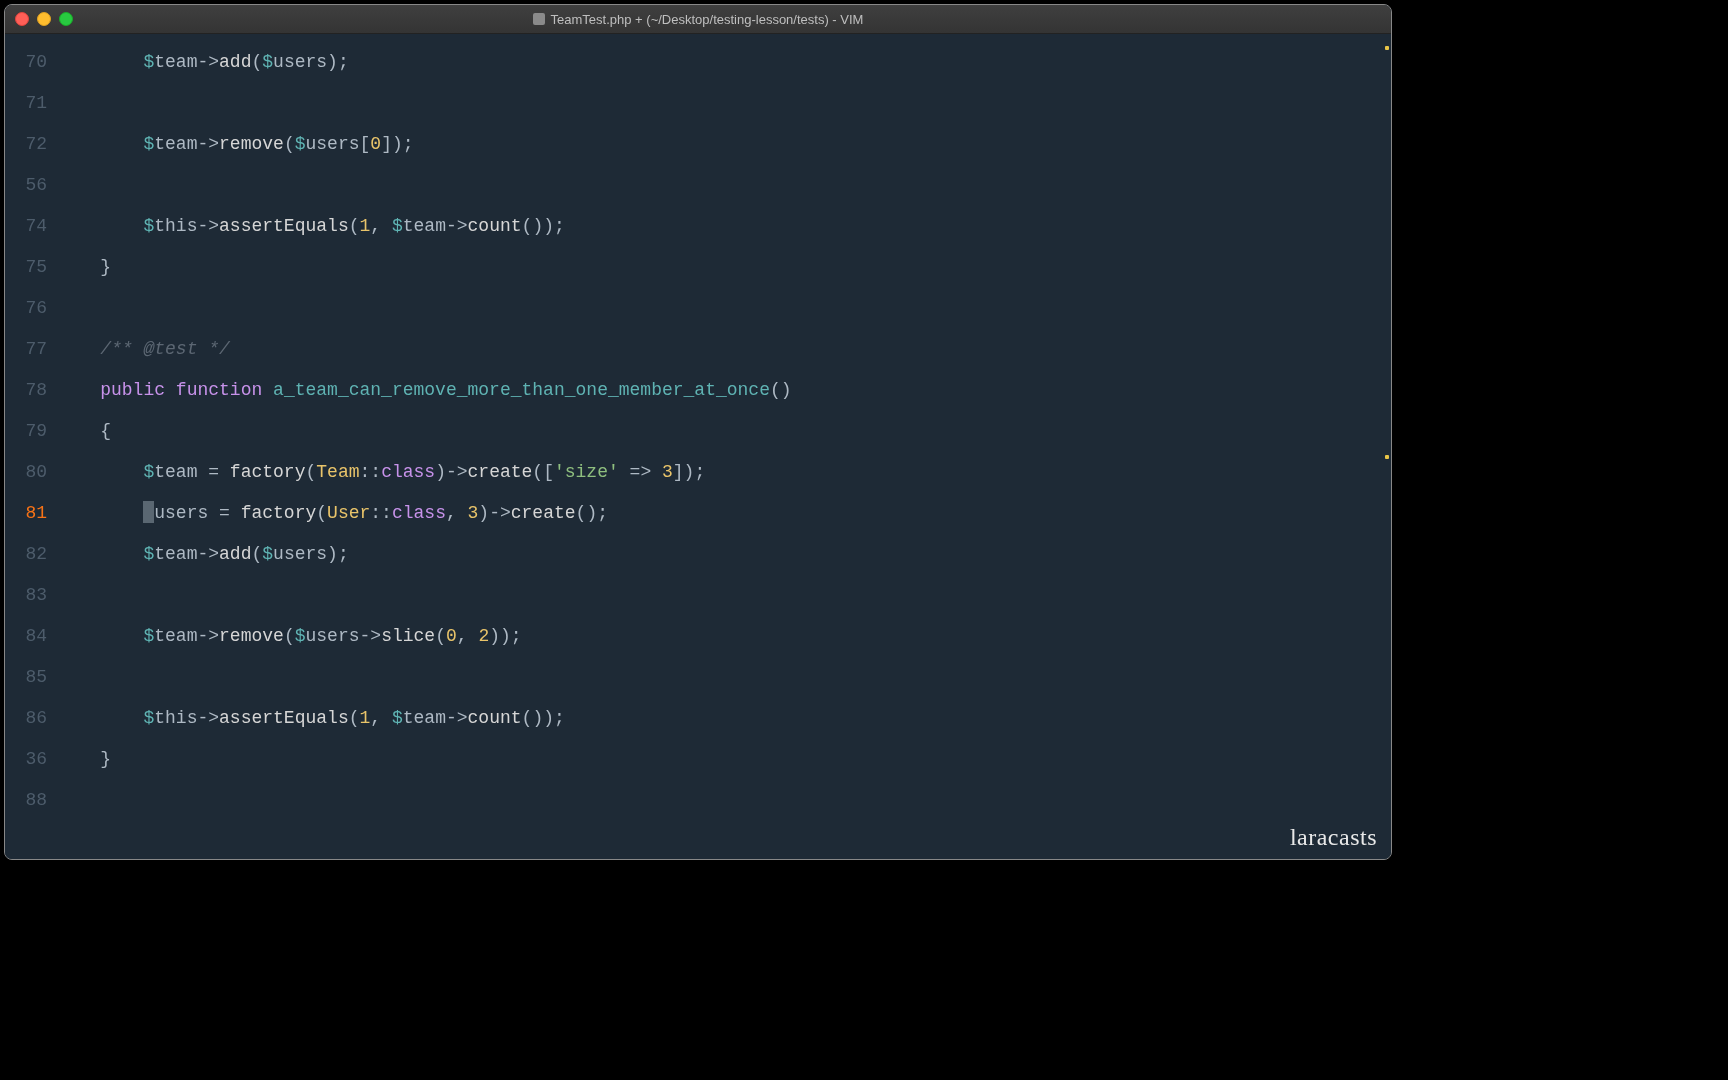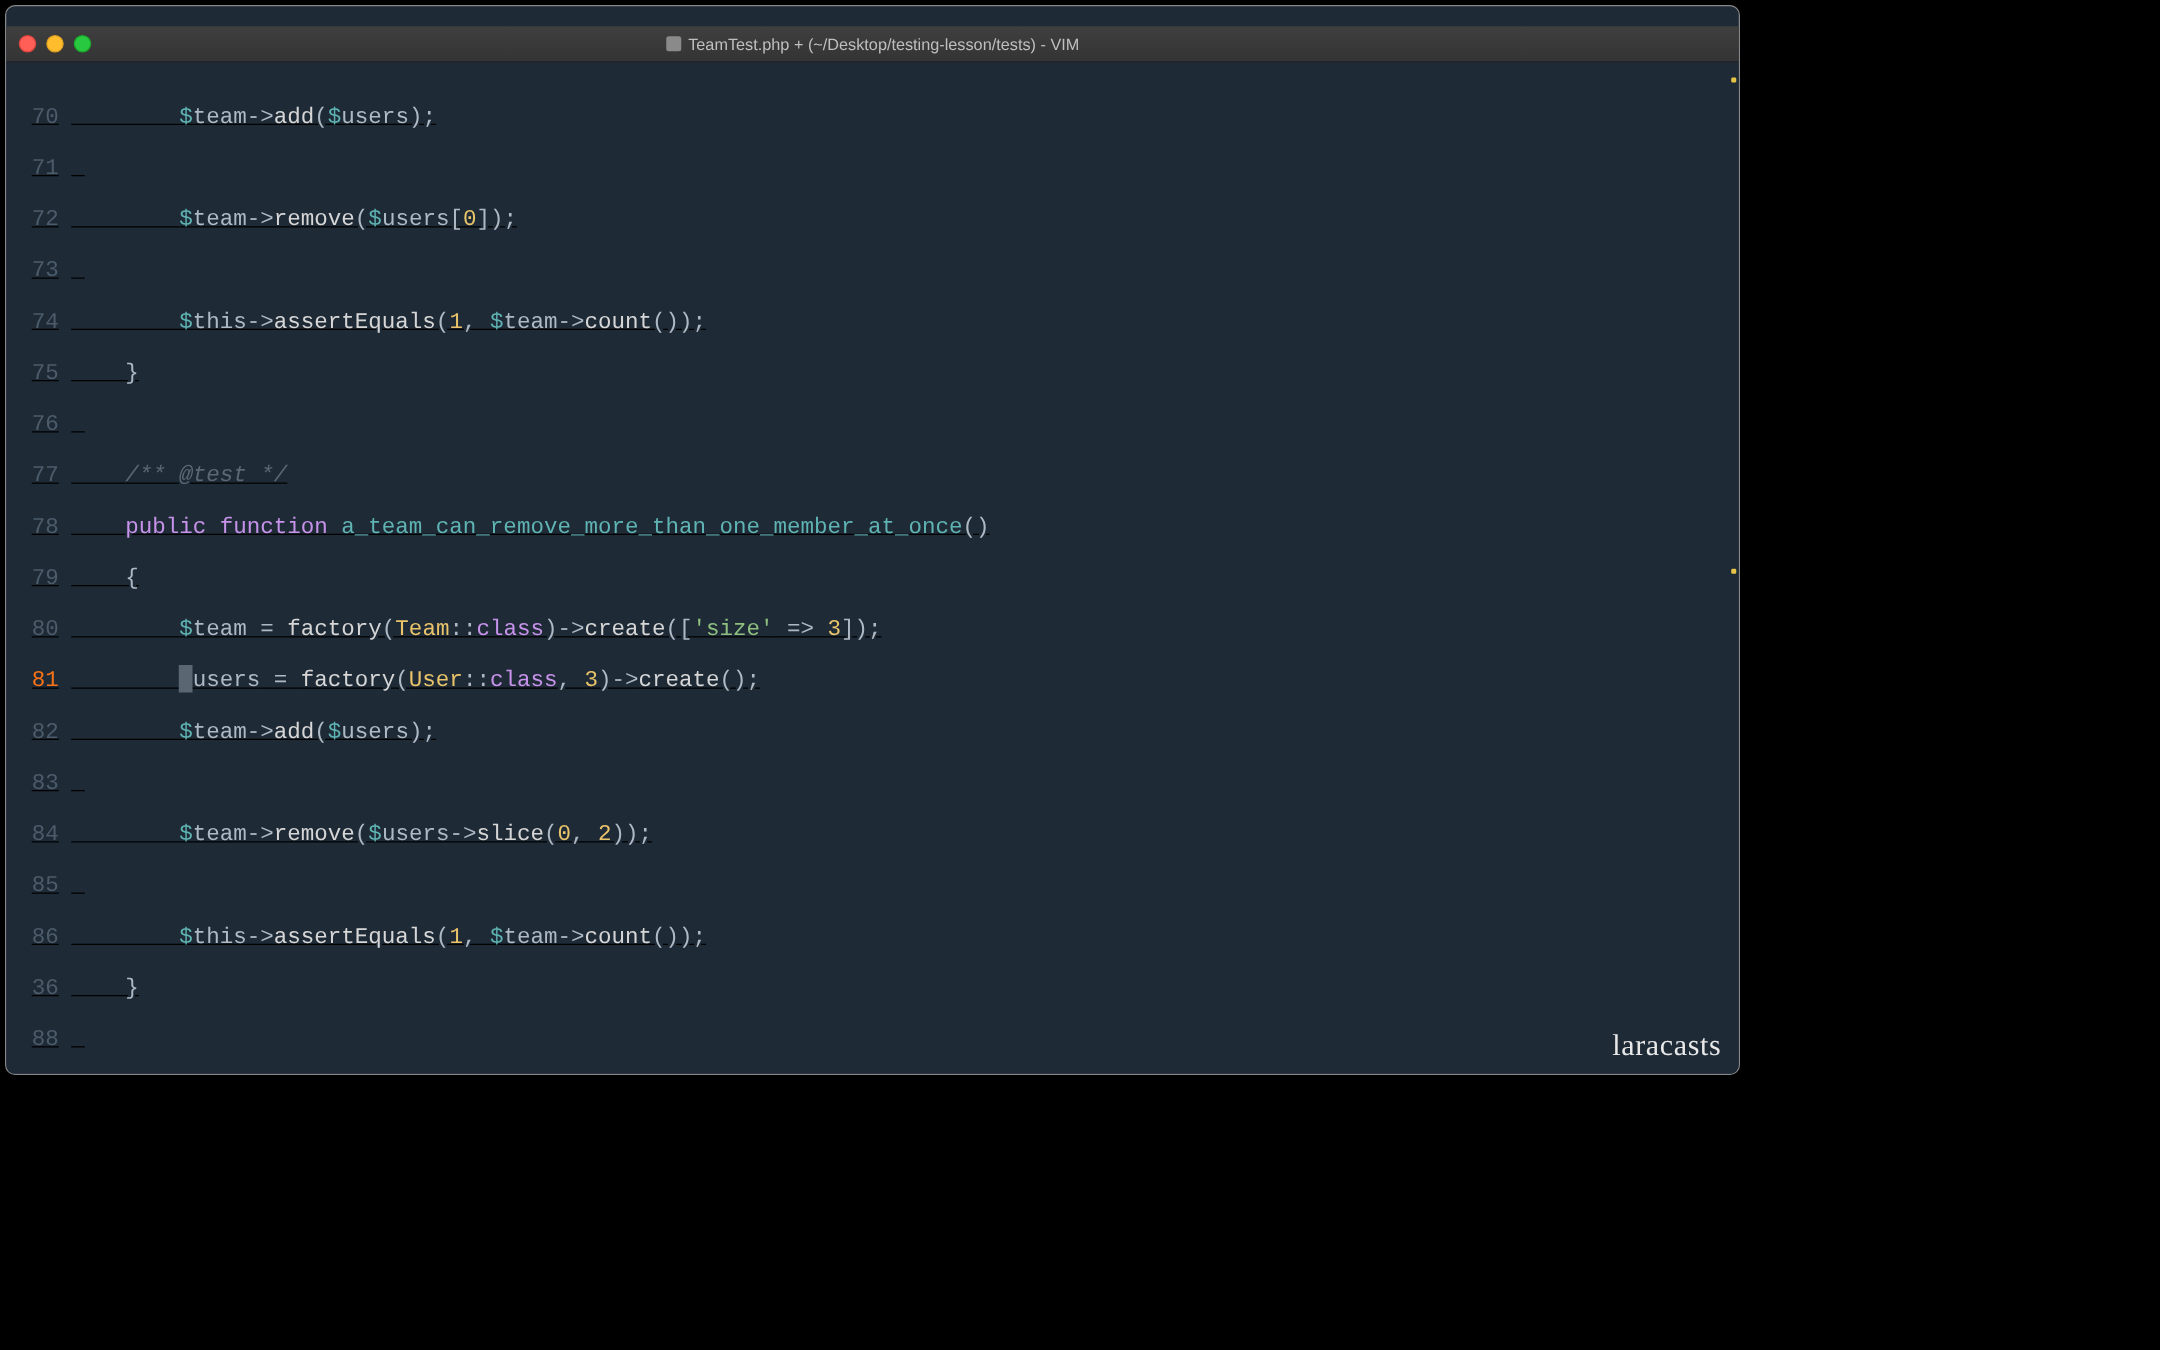--- a/index.html
+++ b/index.html
@@ -13,21 +13,20 @@
     display:flex;flex-direction:column;
     overflow:hidden;
   }
   .titlebar{
     height:28px;
     background:linear-gradient(#3f3f3f,#343434);
     border-bottom:1px solid #222;
     display:flex;align-items:center;
     position:relative;
     flex:0 0 auto;
-    margin-top:16px;
   }
   .dots{display:flex;gap:8px;margin-left:10px;}
   .dot{width:12px;height:12px;border-radius:50%;}
   .dot.red{background:#ff5f57;border:1px solid #e0443e;}
   .dot.yellow{background:#ffbd2e;border:1px solid #dea123;}
   .dot.green{background:#28c940;border:1px solid #1aab29;}
   .title-center{
     position:absolute;left:0;right:0;text-align:center;
     font-size:13px;color:#bfbfbf;
     display:flex;align-items:center;justify-content:center;gap:6px;
@@ -37,22 +36,21 @@
   .editor{
     flex:1;
     background:#1e2a36;
     position:relative;
     overflow:hidden;
   }
   .code{
     font-family:"SFMono-Regular",Consolas,"Liberation Mono",Menlo,monospace;
     font-size:18px;
     line-height:41px;
-    padding-top:24px;
-    text-decoration:underline;
+    padding-top:8px;
   }
   .line{display:flex;white-space:pre;}
   .gutter{
     width:42px;
     text-align:right;
     padding-right:10px;
     color:#4d5c6b;
     flex:0 0 auto;
     user-select:none;
   }
@@ -108,21 +106,21 @@
     <div class="title-center">
       <span class="doc-icon"></span>
       <span>TeamTest.php + (~/Desktop/testing-lesson/tests) - VIM</span>
     </div>
   </div>
   <div class="editor">
     <div class="code" id="code">
         <div class="line"><span class="gutter">70</span><span class="content"><span class="tok-punct">        </span><span class="tok-var">$</span><span class="tok-varname">team</span><span class="tok-arrow">-&gt;</span><span class="tok-func">add</span><span class="tok-punct">(</span><span class="tok-var">$</span><span class="tok-varname">users</span><span class="tok-punct">);</span></span></div>
         <div class="line"><span class="gutter">71</span><span class="content"> </span></div>
         <div class="line"><span class="gutter">72</span><span class="content"><span class="tok-punct">        </span><span class="tok-var">$</span><span class="tok-varname">team</span><span class="tok-arrow">-&gt;</span><span class="tok-func">remove</span><span class="tok-punct">(</span><span class="tok-var">$</span><span class="tok-varname">users</span><span class="tok-punct">[</span><span class="tok-number">0</span><span class="tok-punct">]);</span></span></div>
-        <div class="line"><span class="gutter">73</span><span class="content"> </span></div>
+        <div class="line"><span class="gutter">56</span><span class="content"> </span></div>
         <div class="line"><span class="gutter">74</span><span class="content"><span class="tok-punct">        </span><span class="tok-var">$</span><span class="tok-varname">this</span><span class="tok-arrow">-&gt;</span><span class="tok-func">assertEquals</span><span class="tok-punct">(</span><span class="tok-number">1</span><span class="tok-punct">, </span><span class="tok-var">$</span><span class="tok-varname">team</span><span class="tok-arrow">-&gt;</span><span class="tok-func">count</span><span class="tok-punct">());</span></span></div>
         <div class="line"><span class="gutter">75</span><span class="content"><span class="tok-punct">    }</span></span></div>
         <div class="line"><span class="gutter">76</span><span class="content"> </span></div>
         <div class="line"><span class="gutter">77</span><span class="content"><span class="tok-punct">    </span><span class="tok-comment">/** @test */</span></span></div>
         <div class="line"><span class="gutter">78</span><span class="content"><span class="tok-punct">    </span><span class="tok-keyword">public</span><span class="tok-punct"> </span><span class="tok-keyword">function</span><span class="tok-punct"> </span><span class="tok-fname">a_team_can_remove_more_than_one_member_at_once</span><span class="tok-punct">()</span></span></div>
         <div class="line"><span class="gutter">79</span><span class="content"><span class="tok-punct">    {</span></span></div>
         <div class="line"><span class="gutter">80</span><span class="content"><span class="tok-punct">        </span><span class="tok-var">$</span><span class="tok-varname">team</span><span class="tok-punct"> = </span><span class="tok-func">factory</span><span class="tok-punct">(</span><span class="tok-type">Team</span><span class="tok-punct">::</span><span class="tok-keyword">class</span><span class="tok-arrow">)-&gt;</span><span class="tok-func">create</span><span class="tok-punct">([</span><span class="tok-string">'size'</span><span class="tok-punct"> =&gt; </span><span class="tok-number">3</span><span class="tok-punct">]);</span></span></div>
         <div class="line cursor-line"><span class="gutter">81</span><span class="content"><span class="tok-punct">        </span><span class="cursor-block" style="position: relative; margin-right: -11px;"></span><span class="tok-var">$</span><span class="tok-varname">users</span><span class="tok-punct"> = </span><span class="tok-func">factory</span><span class="tok-punct">(</span><span class="tok-type">User</span><span class="tok-punct">::</span><span class="tok-keyword">class</span><span class="tok-punct">, </span><span class="tok-number">3</span><span class="tok-arrow">)-&gt;</span><span class="tok-func">create</span><span class="tok-punct">();</span></span></div>
         <div class="line"><span class="gutter">82</span><span class="content"><span class="tok-punct">        </span><span class="tok-var">$</span><span class="tok-varname">team</span><span class="tok-arrow">-&gt;</span><span class="tok-func">add</span><span class="tok-punct">(</span><span class="tok-var">$</span><span class="tok-varname">users</span><span class="tok-punct">);</span></span></div>
         <div class="line"><span class="gutter">83</span><span class="content"> </span></div>

